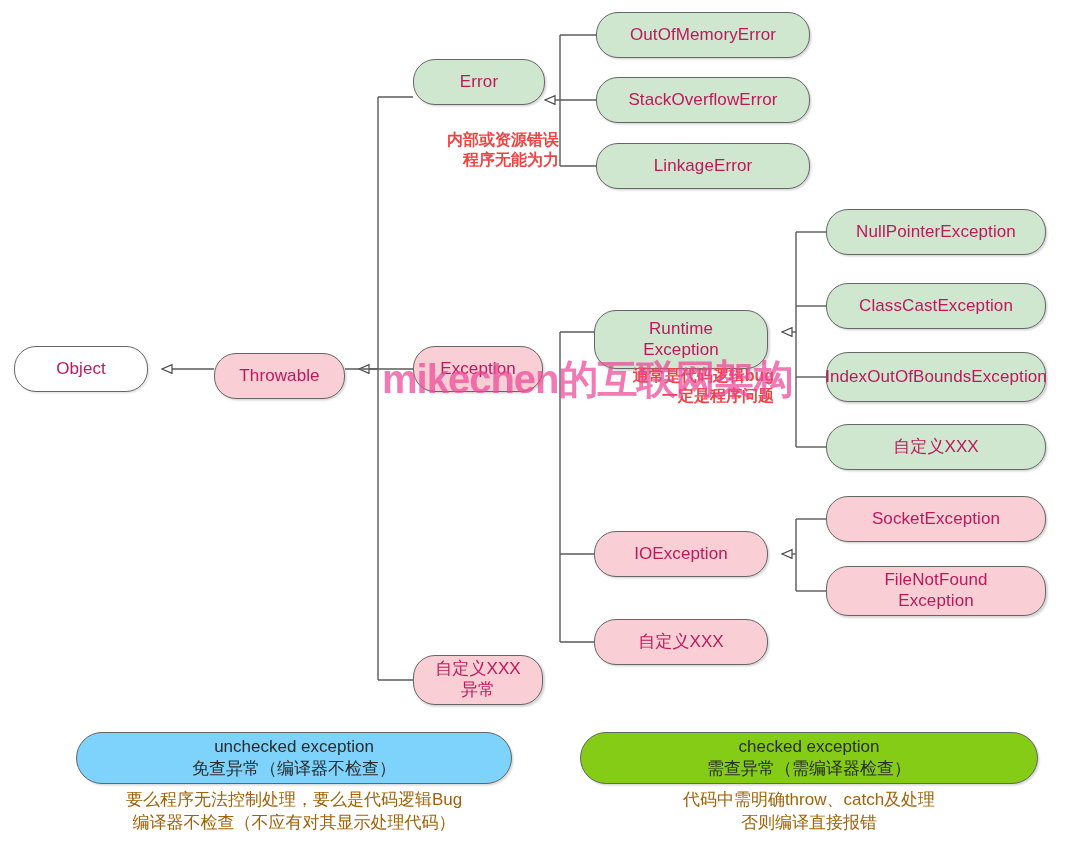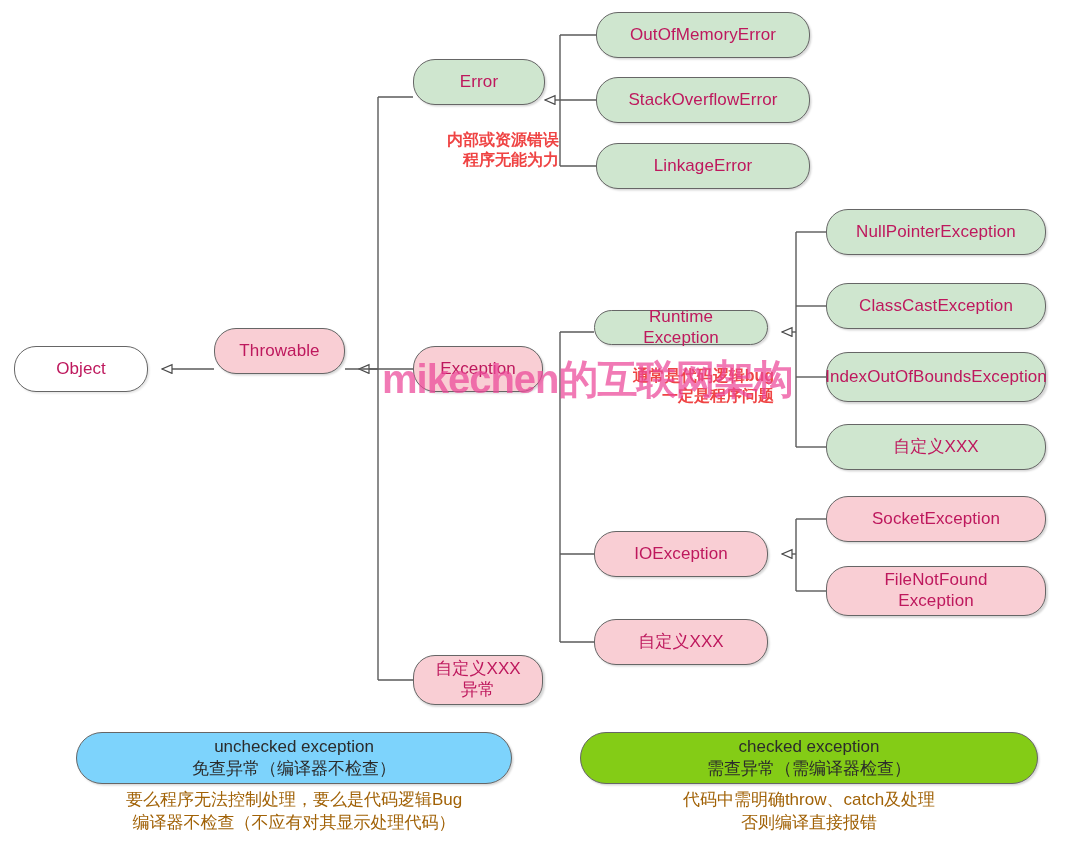--- a/index.html
+++ b/index.html
@@ -141,21 +141,21 @@
       <path d="M796,519 L826,519"></path>
       <path d="M796,554 L782,554" marker-end="url(#harrow)"></path>
       <path d="M796,591 L826,591"></path>
     </g>
   </svg>
 
   <div class="node white" style="left:14px; top:346px; width:134px; height:46px;">
     <span class="lbl">Object</span>
   </div>
 
-  <div class="node pink" style="left:214px; top:328px; width:131px; height:46px;">
+  <div class="node pink" style="left:214px; top:353px; width:131px; height:46px;">
     <span class="lbl">Throwable</span>
   </div>
 
   <div class="node green" style="left:413px; top:59px; width:132px; height:46px;">
     <span class="lbl">Error</span>
   </div>
   <div class="sublabel" style="left:399px; top:130px; width:160px;">
     <span>内部或资源错误</span><br>
     <span>程序无能为力</span>
   </div>
@@ -167,21 +167,21 @@
     <span class="lbl">StackOverflowError</span>
   </div>
   <div class="node green" style="left:596px; top:143px; width:214px; height:46px;">
     <span class="lbl">LinkageError</span>
   </div>
 
   <div class="node pink" style="left:413px; top:346px; width:130px; height:46px;">
     <span class="lbl">Exception</span>
   </div>
 
-  <div class="node green" style="left:594px; top:310px; width:174px; height:35px; flex-direction:column;">
+  <div class="node green" style="left:594px; top:310px; width:174px; height:59px; flex-direction:column;">
     <span class="lbl">Runtime</span>
     <span class="lbl2">Exception</span>
   </div>
   <div class="sublabel" style="left:588px; top:366px; width:186px;">
     <span>通常是代码逻辑bug</span><br>
     <span>一定是程序问题</span>
   </div>
 
   <div class="node green" style="left:826px; top:209px; width:220px; height:46px;">
     <span class="lbl">NullPointerException</span>

